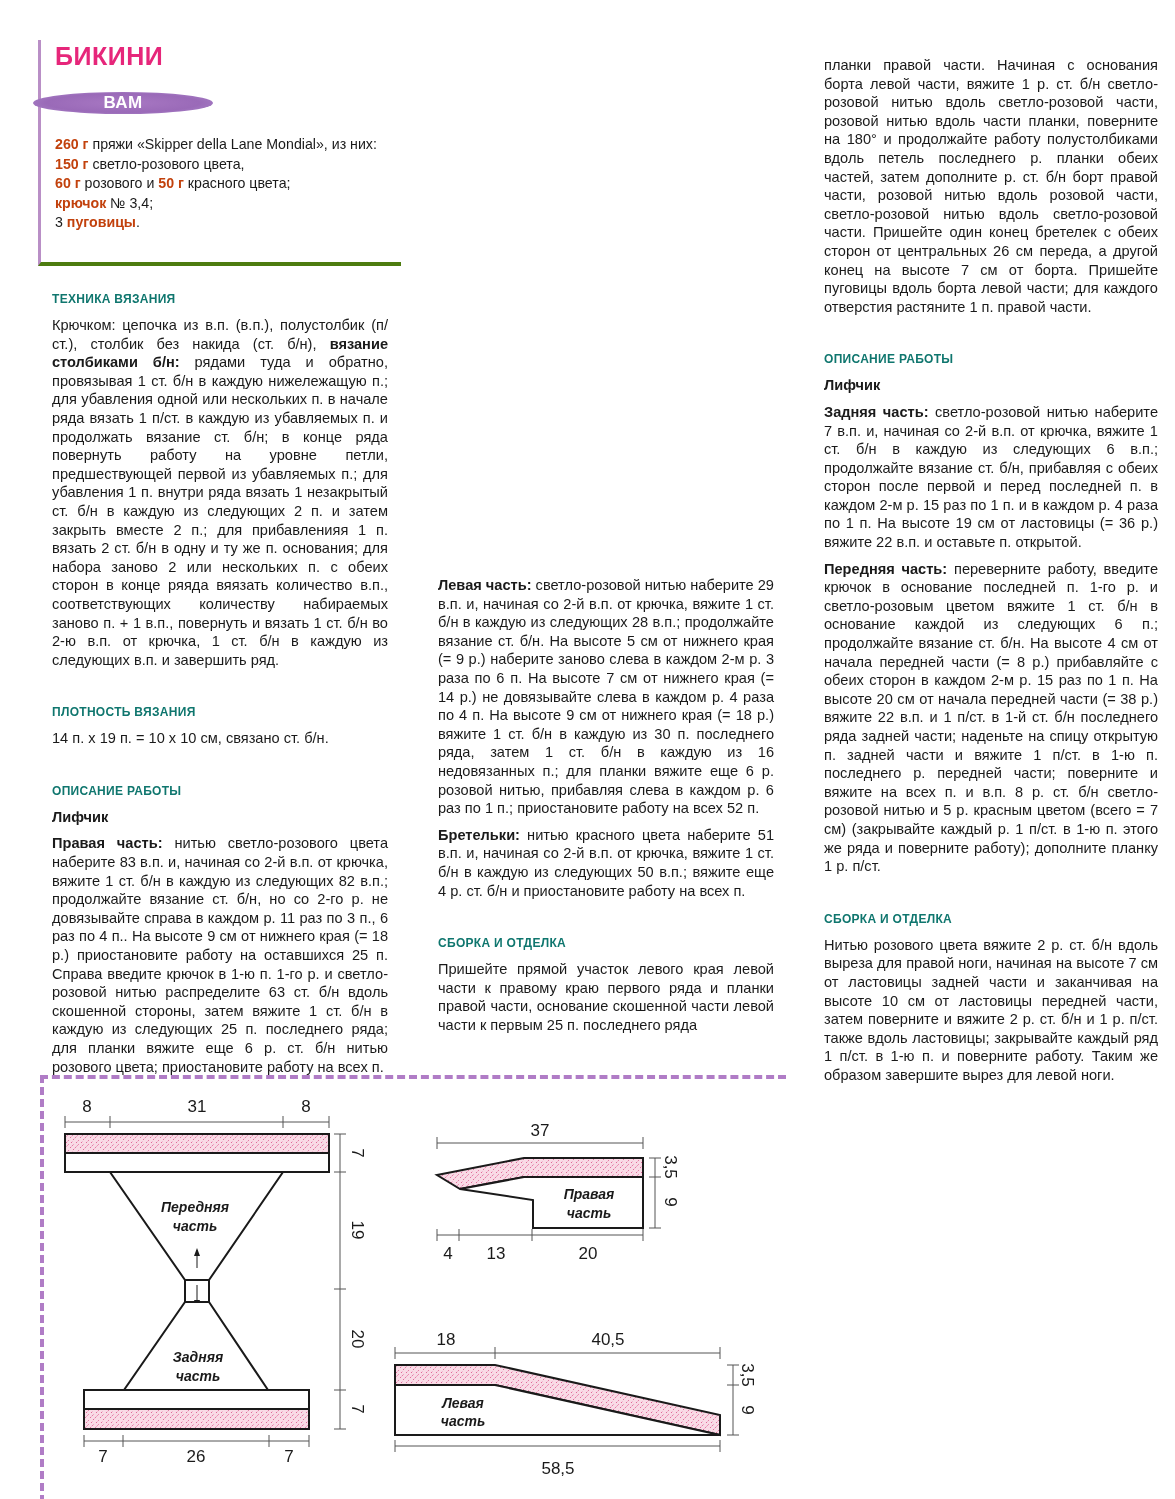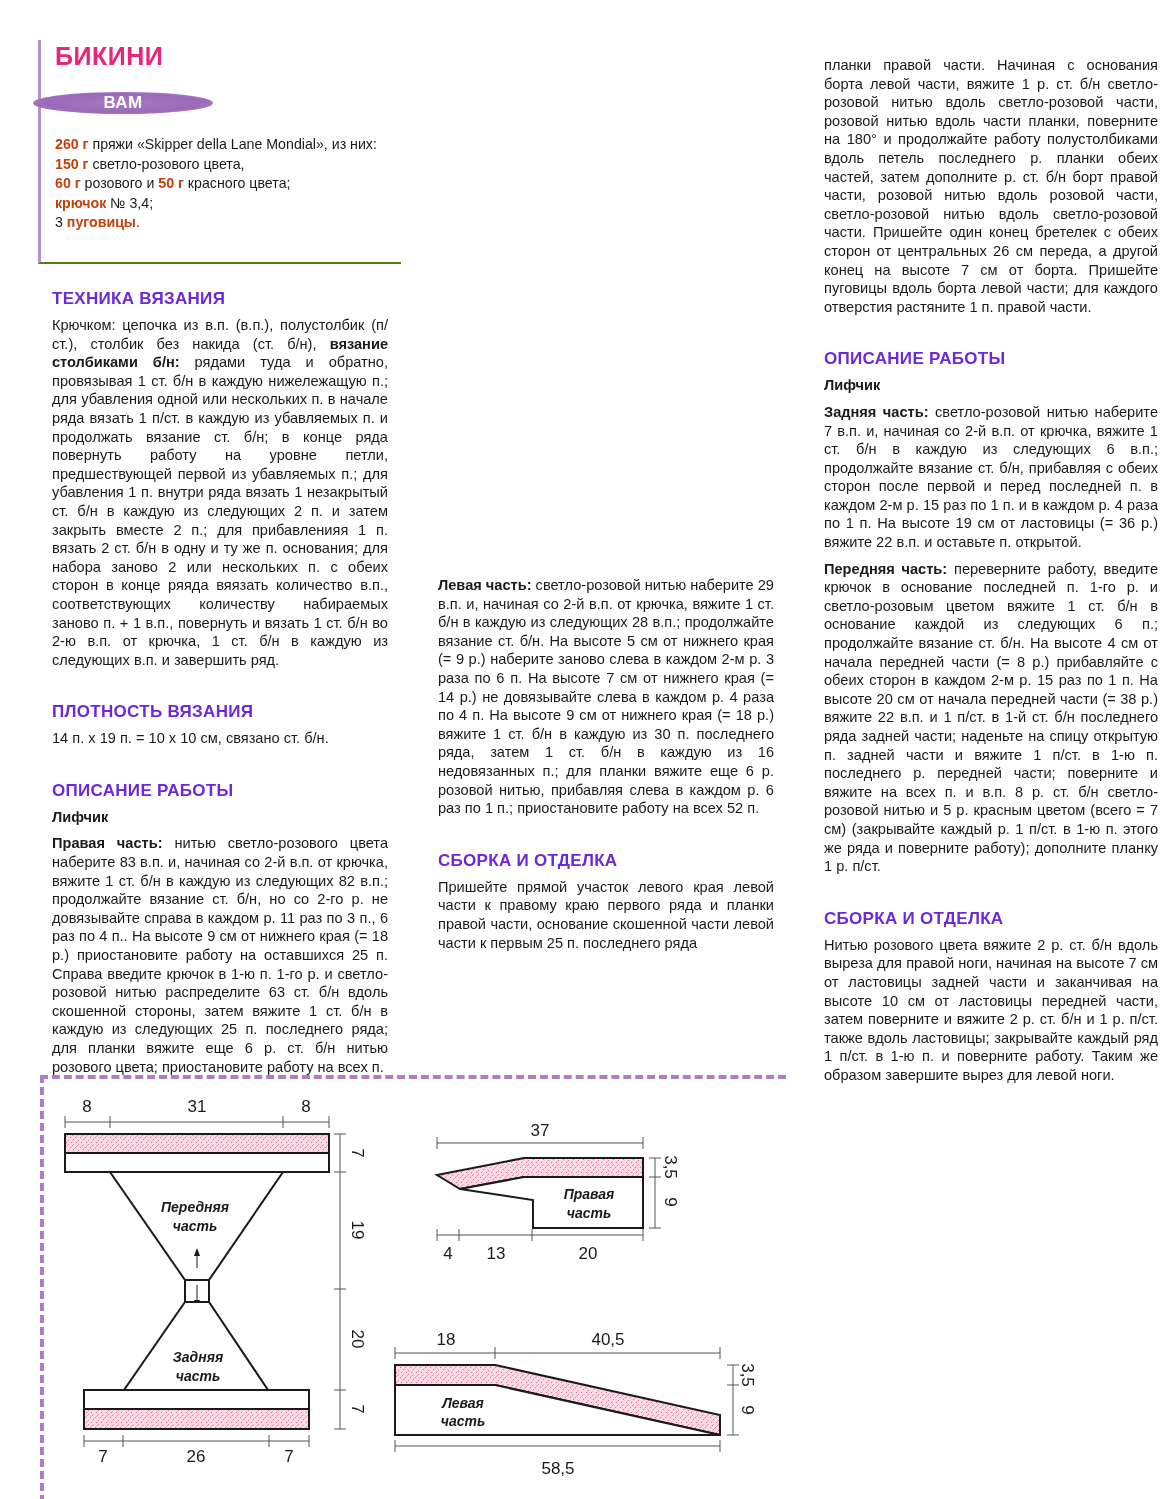--- a/index.html
+++ b/index.html
@@ -3,26 +3,26 @@
 <meta charset="utf-8">
 <style>
   html, body { margin:0; padding:0; background:#ffffff; }
   body { width:1175px; height:1499px; position:relative; overflow:hidden;
          font-family:"Liberation Sans", sans-serif; color:#1a1a1a; }
   .col { position:absolute; font-size:14.6px; line-height:18.6px; text-align:justify; }
   .col p { margin:8px; }
   .col1 { left:44px; top:282px; width:352px; }
   .col2 { left:430px; top:568px; width:352px; }
   .col3 { left:816px; top:48px; width:350px; }
-  .heading { color:#6d28d9; font-weight:bold; font-size:17px; letter-spacing:0.3px; margin:0; line-height:18px; }
+  .heading { color:#0f766e; font-weight:bold; font-size:12px; letter-spacing:0.3px; margin:0; line-height:18px; }
   .subhead { font-weight:bold; }
   .b { font-weight:bold; }
   .gap-lg { height:18px; }
   .title-block { position:absolute; left:38px; top:40px; width:360px; height:222px;
-                 border-left:3px solid #b98fc6; border-bottom:2px solid #4d7c0f; }
+                 border-left:3px solid #b98fc6; border-bottom:4px solid #4d7c0f; }
   .title { position:absolute; left:14px; top:2px; color:#e6267a; font-weight:bold;
            font-size:25px; letter-spacing:0.5px; }
   .pill { position:absolute; left:-8px; top:52px; width:180px; height:22px;
           background:radial-gradient(ellipse at center, #a878c3 0%, #9a6ab8 60%, #b190d0 100%);
           border-radius:50%; color:#fff; font-weight:bold; font-size:17px;
           text-align:center; line-height:22px; letter-spacing:0.4px; }
   .materials { position:absolute; left:14px; top:95px; font-size:14.2px; line-height:19.6px; }
   .materials .pk { color:#c2410c; font-weight:bold; }
   .diagram-frame { position:absolute; left:40px; top:1075px; width:742px; height:420px;
                    border:4px dashed #b07cc6; border-right:none; }
@@ -50,20 +50,21 @@
   <p class="heading">ПЛОТНОСТЬ ВЯЗАНИЯ</p>
   <p>14 п. x 19 п. = 10 x 10 см, связано ст. б/н.</p>
   <div class="gap-lg"></div>
   <p class="heading">ОПИСАНИЕ РАБОТЫ</p>
   <p class="subhead">Лифчик</p>
   <p><span class="b">Правая часть:</span><span> нитью светло-розового цвета наберите 83 в.п. и, начиная со 2-й в.п. от крючка, вяжите 1 ст. б/н в каждую из следующих 82 в.п.; продолжайте вязание ст. б/н, но со 2-го р. не довязывайте справа в каждом р. 11 раз по 3 п., 6 раз по 4 п.. На высоте 9 см от нижнего края (= 18 р.) приостановите работу на оставшихся 25 п. Справа введите крючок в 1-ю п. 1-го р. и светло-розовой нитью распределите 63 ст. б/н вдоль скошенной стороны, затем вяжите 1 ст. б/н в каждую из следующих 25 п. последнего ряда; для планки вяжите еще 6 р. ст. б/н нитью розового цвета; приостановите работу на всех п.</span></p>
 </div>
 
 <div class="col col2">
   <p><span class="b">Левая часть:</span><span> светло-розовой нитью наберите 29 в.п. и, начиная со 2-й в.п. от крючка, вяжите 1 ст. б/н в каждую из следующих 28 в.п.; продолжайте вязание ст. б/н. На высоте 5 см от нижнего края (= 9 р.) наберите заново слева в каждом 2-м р. 3 раза по 6 п. На высоте 7 см от нижнего края (= 14 р.) не довязывайте слева в каждом р. 4 раза по 4 п. На высоте 9 см от нижнего края (= 18 р.) вяжите 1 ст. б/н в каждую из 30 п. последнего ряда, затем 1 ст. б/н в каждую из 16 недовязанных п.; для планки вяжите еще 6 р. розовой нитью, прибавляя слева в каждом р. 6 раз по 1 п.; приостановите работу на всех 52 п.</span></p>
+  <p><span class="b">Бретельки:</span><span> нитью красного цвета наберите 51 в.п. и, начиная со 2-й в.п. от крючка, вяжите 1 ст. б/н в каждую из следующих 50 в.п.; вяжите еще 4 р. ст. б/н и приостановите работу на всех п.</span></p>
   <div class="gap-lg"></div>
   <p class="heading">СБОРКА И ОТДЕЛКА</p>
   <p>Пришейте прямой участок левого края левой части к правому краю первого ряда и планки правой части, основание скошенной части левой части к первым 25 п. последнего ряда</p>
 </div>
 
 <div class="col col3">
   <p>планки правой части. Начиная с основания борта левой части, вяжите 1 р. ст. б/н светло-розовой нитью вдоль светло-розовой части, розовой нитью вдоль части планки, поверните на 180° и продолжайте работу полустолбиками вдоль петель последнего р. планки обеих частей, затем дополните р. ст. б/н борт правой части, розовой нитью вдоль розовой части, светло-розовой нитью вдоль светло-розовой части. Пришейте один конец бретелек с обеих сторон от центральных 26 см переда, а другой конец на высоте 7 см от борта. Пришейте пуговицы вдоль борта левой части; для каждого отверстия растяните 1 п. правой части.</p>
   <div class="gap-lg"></div>
   <p class="heading">ОПИСАНИЕ РАБОТЫ</p>
   <p class="subhead">Лифчик</p>

